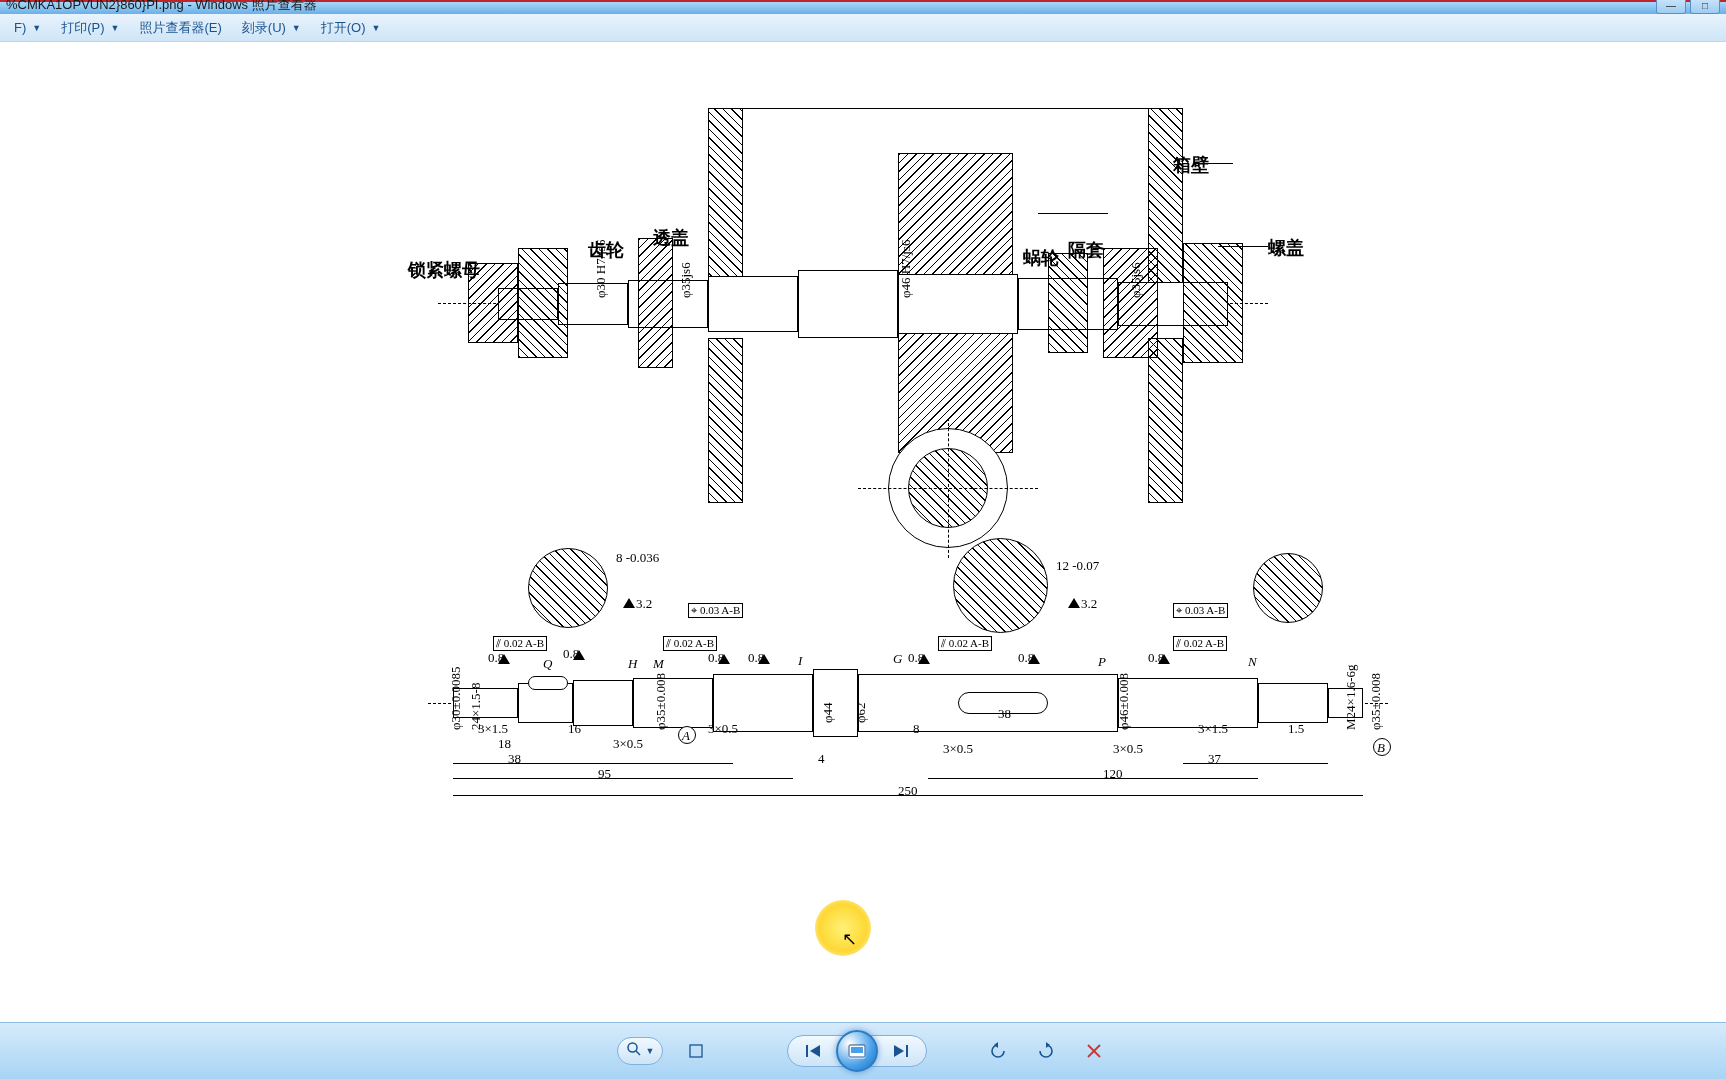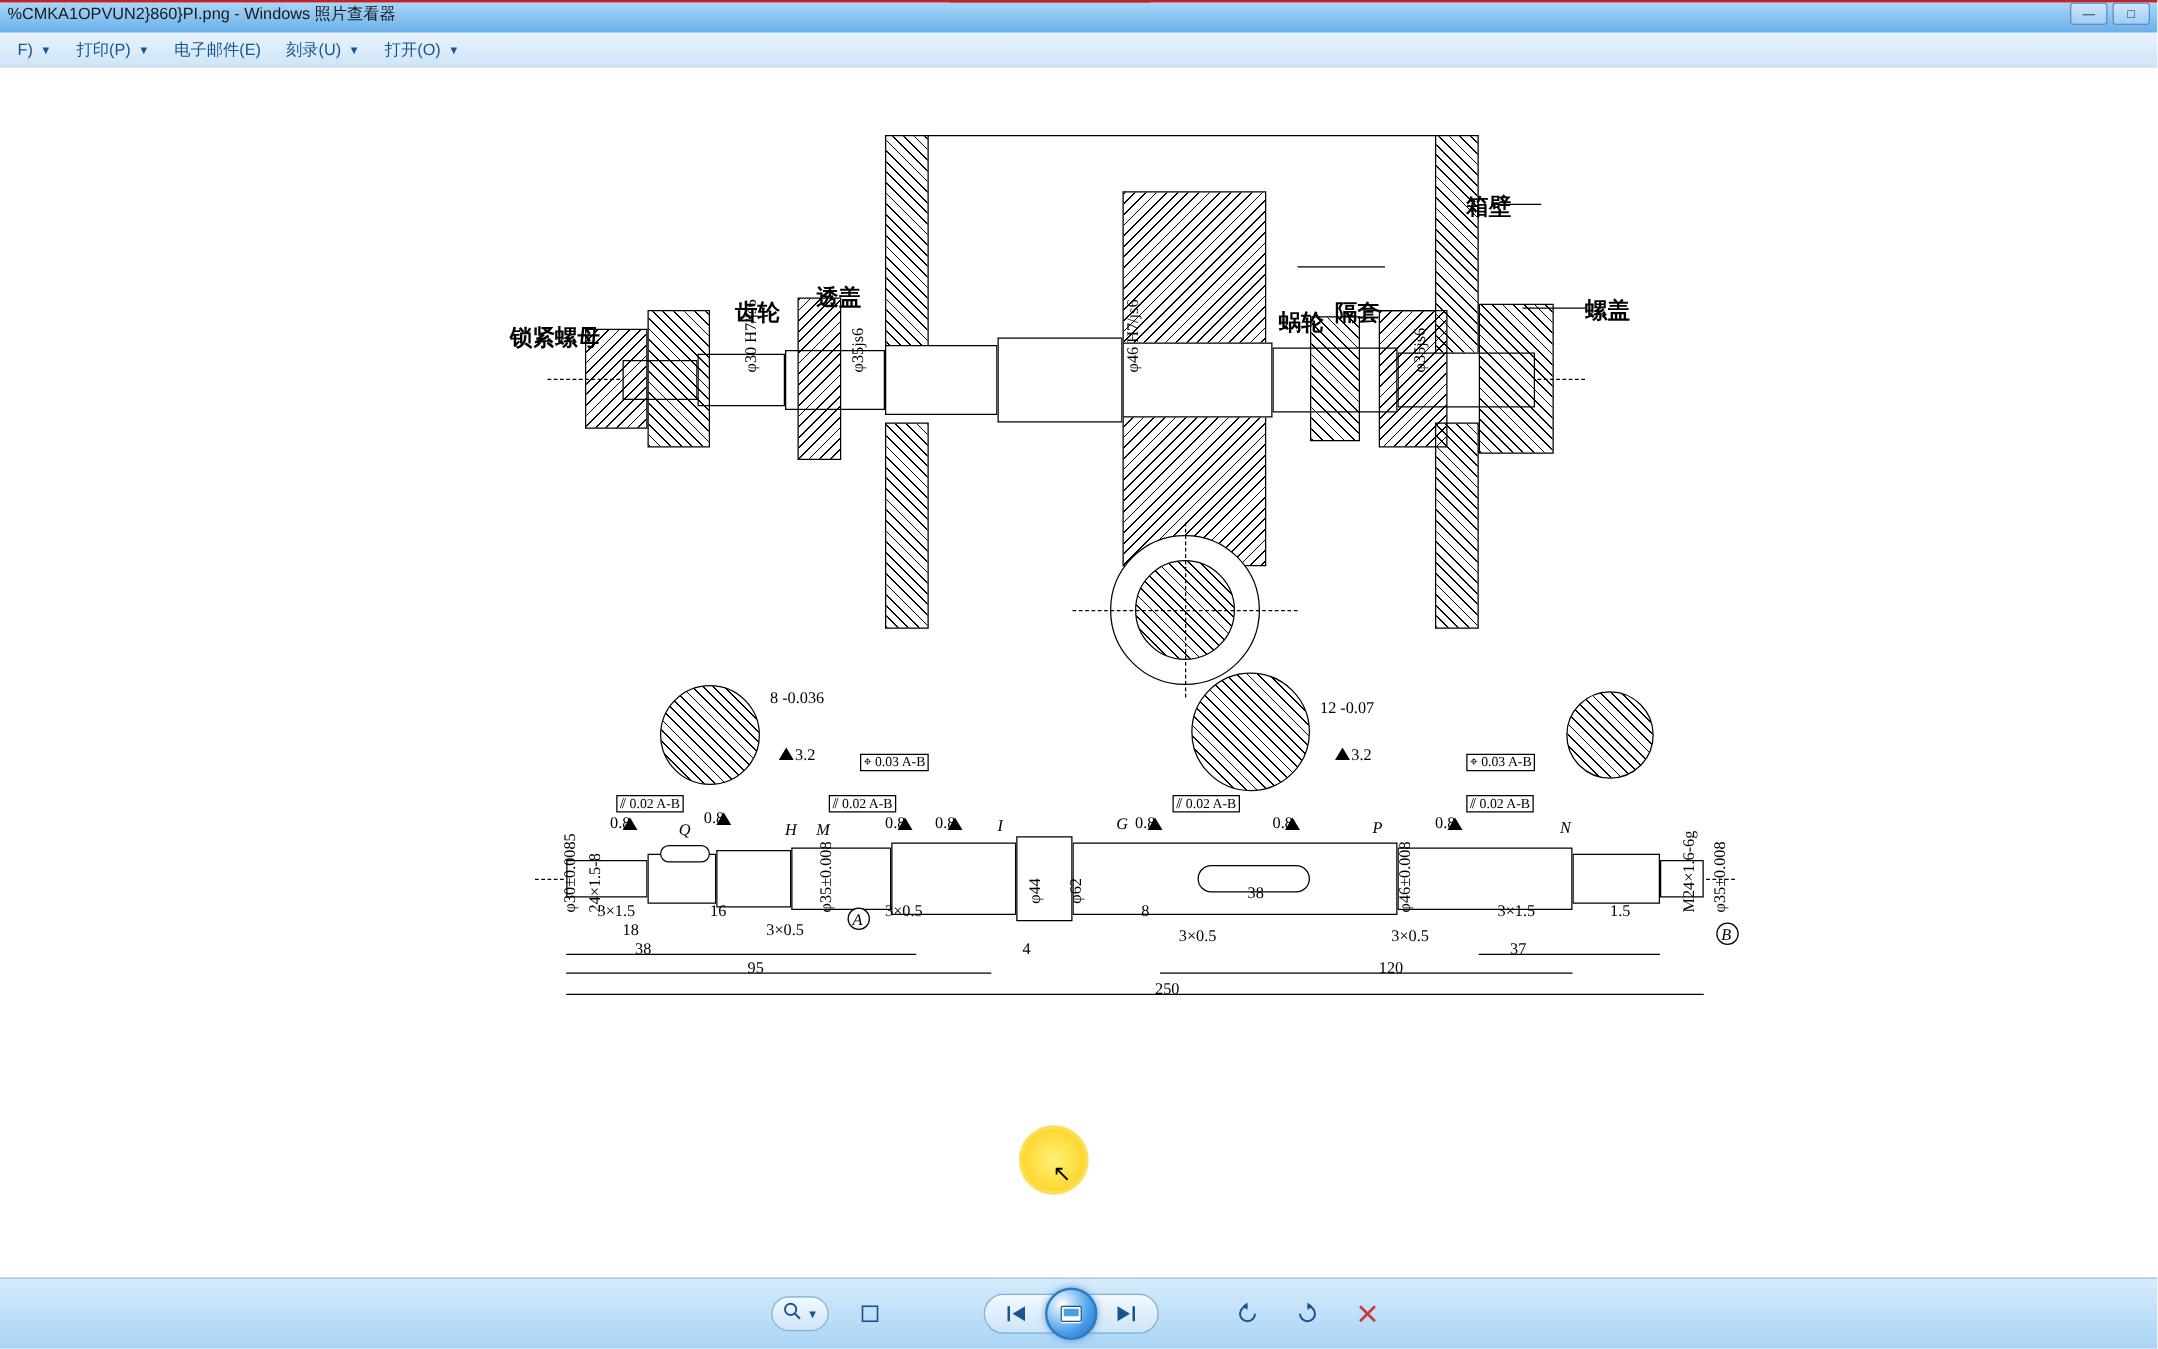--- a/index.html
+++ b/index.html
@@ -6,23 +6,23 @@
     body {
       font-family: "Microsoft YaHei", "Segoe UI", Tahoma, sans-serif;
       background: #ffffff;
       width: 1726px;
       height: 1079px;
       overflow: hidden;
       position: relative;
     }
     .title-bar {
       background: linear-gradient(to bottom, #a7d7f9 0%, #6ab0e8 100%);
-      height: 26px;
+      height: 14px;
       display: flex;
-      align-items: flex-start;
+      align-items: flex-end;
       padding: 0 6px;
       border-top: 2px solid #c2232a;
       position: relative;
     }
     .title-bar-accent {
       position: absolute;
       top: -2px;
       left: 760px;
       width: 160px;
       height: 2px;
@@ -210,21 +210,21 @@
 <div class="menu-bar">
   <div class="menu-item">
     <span>F)</span>
     <span class="caret">▼</span>
   </div>
   <div class="menu-item">
     <span>打印(P)</span>
     <span class="caret">▼</span>
   </div>
   <div class="menu-item">
-    <span>电子邮件(E)</span>
+    <span>照片查看器(E)</span>
   </div>
   <div class="menu-item">
     <span>刻录(U)</span>
     <span class="caret">▼</span>
   </div>
   <div class="menu-item">
     <span>打开(O)</span>
     <span class="caret">▼</span>
   </div>
 </div>
@@ -365,21 +365,21 @@
       <span class="dim" style="left:400px; top:668px;">95</span>
       <span class="dim" style="left:620px; top:653px;">4</span>
       <span class="dim" style="left:715px; top:623px;">8</span>
       <span class="dim" style="left:800px; top:608px;">38</span>
       <span class="dim" style="left:745px; top:643px;">3×0.5</span>
       <span class="dim" style="left:915px; top:643px;">3×0.5</span>
       <span class="dim" style="left:905px; top:668px;">120</span>
       <span class="dim" style="left:1000px; top:623px;">3×1.5</span>
       <span class="dim" style="left:1090px; top:623px;text-align:center;">1.5</span>
       <span class="dim" style="left:1010px; top:653px;">37</span>
-      <span class="dim" style="left:726px; top:685px;text-align:right;">250</span>
+      <span class="dim" style="left:700px; top:685px;text-align:right;">250</span>
 
       <div class="hline" style="left:255px; top:665px; width:280px;"></div>
       <div class="hline" style="left:255px; top:680px; width:340px;"></div>
       <div class="hline" style="left:730px; top:680px; width:330px;"></div>
       <div class="hline" style="left:255px; top:697px; width:910px;"></div>
       <div class="hline" style="left:985px; top:665px; width:145px;"></div>
 
     </div>
   </div>
 </div>

